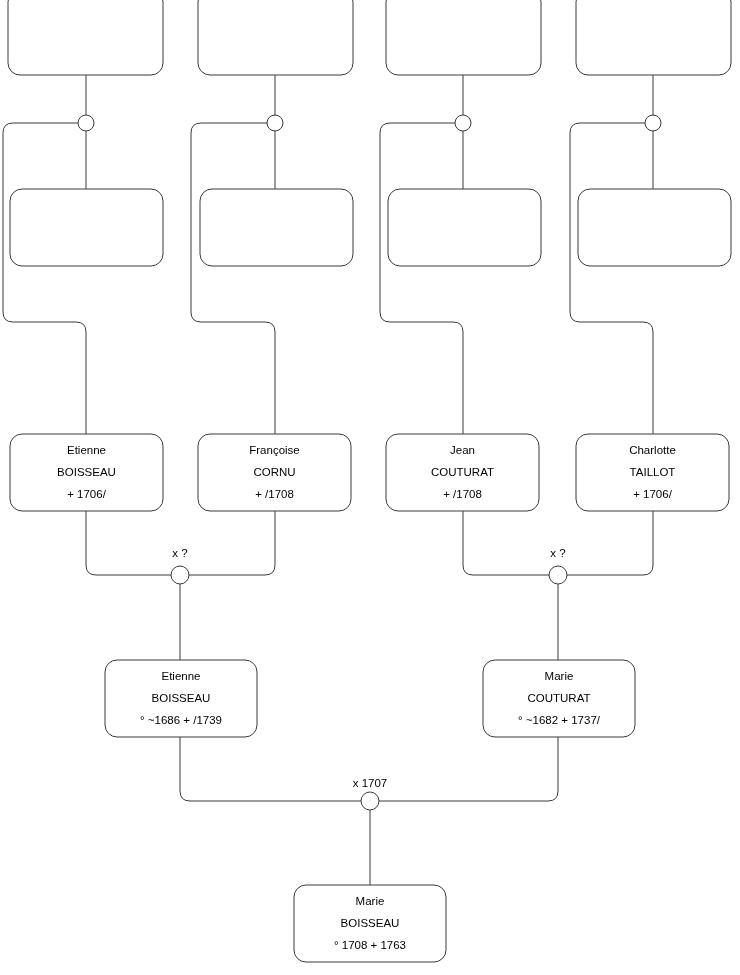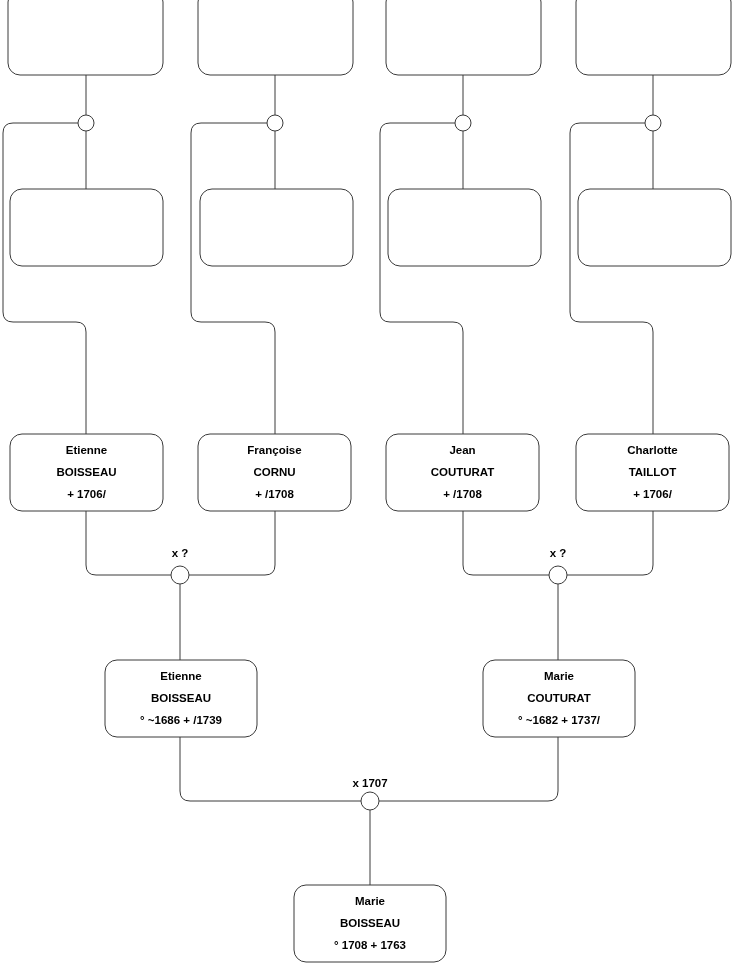--- a/index.html
+++ b/index.html
@@ -11,21 +11,20 @@
   body {
     width: 740px;
     height: 975px;
     font-family: "Liberation Sans", sans-serif;
     overflow: hidden;
   }
   #tree-root {
     position: relative;
     width: 740px;
     height: 710px;
-    font-weight: bold;
   }
   svg#tree-canvas {
     display: block;
     width: 740px;
     height: 975px;
   }
   .node-box {
     fill: #ffffff;
     stroke: #3a3a3a;
     stroke-width: 1;

